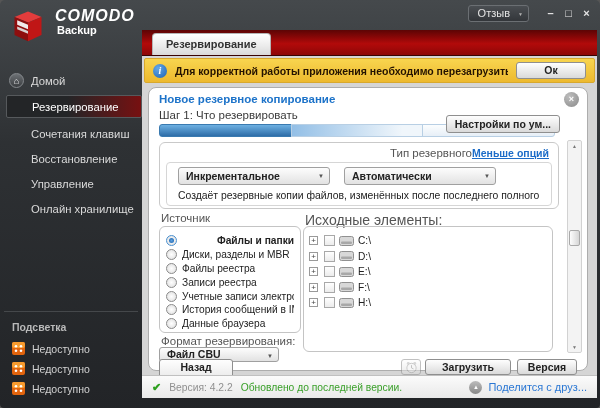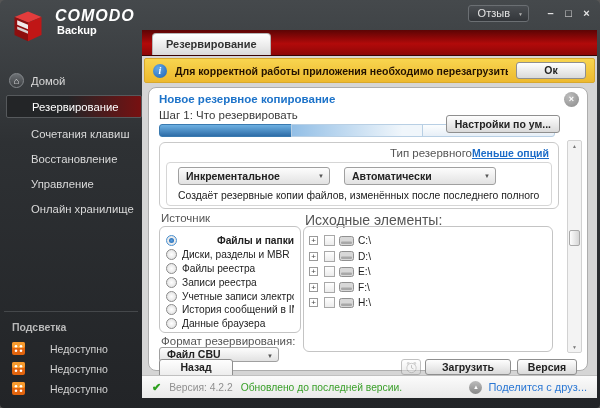--- a/index.html
+++ b/index.html
@@ -36,21 +36,21 @@
     color:#dadada;font-size:11.3px;}
   .side-icon{width:15px;height:15px;flex:none;}
   .side-icon:not(:empty){border-radius:50%;background:linear-gradient(#6d7175,#3a3d40);
     border:1px solid #868a8e;color:#fff;font-size:9px;line-height:14px;text-align:center;}
   .side-item.active{background:linear-gradient(90deg,#232527 45%,#8e0b0b 115%);
     border:1px solid #56595c;border-radius:2px;margin:2px 0 3px 6px;height:23px;
     padding-left:3px;color:#fff;}
   .side-bottom{position:absolute;left:0;right:0;bottom:6px;}
   .divider{height:1px;background:#45484b;margin:0 4px 7px 4px;}
   .hl-title{color:#b9b9b9;font-weight:bold;font-size:10.5px;padding:2px 0 9px 12px;}
-  .hl-row{display:flex;align-items:center;gap:25px;padding:0 0 7px 12px;font-size:10.5px;color:#d2d2d2;}
+  .hl-row{display:flex;align-items:center;gap:7px;padding:0 0 7px 12px;font-size:10.5px;color:#d2d2d2;}
   
   .content{position:absolute;left:142px;right:3px;top:56px;bottom:10px;background:#d5d5d5;}
   .warning{position:absolute;top:2px;left:2px;right:2px;height:25px;display:flex;align-items:center;
     gap:8px;padding:0 8px;background:linear-gradient(#f8d54f,#edb92e);
     border:1px solid #d8a82c;border-radius:2px;}
   .info-icon{width:14px;height:14px;flex:none;border-radius:50%;
     background:radial-gradient(circle at 35% 30%,#64a8e8,#1b63b4);color:#fff;
     font-size:10px;font-weight:bold;font-family:"Liberation Serif",serif;
     font-style:italic;text-align:center;line-height:14px;}
   .warning-msg{flex:1;font-size:10.5px;font-weight:bold;color:#241200;

